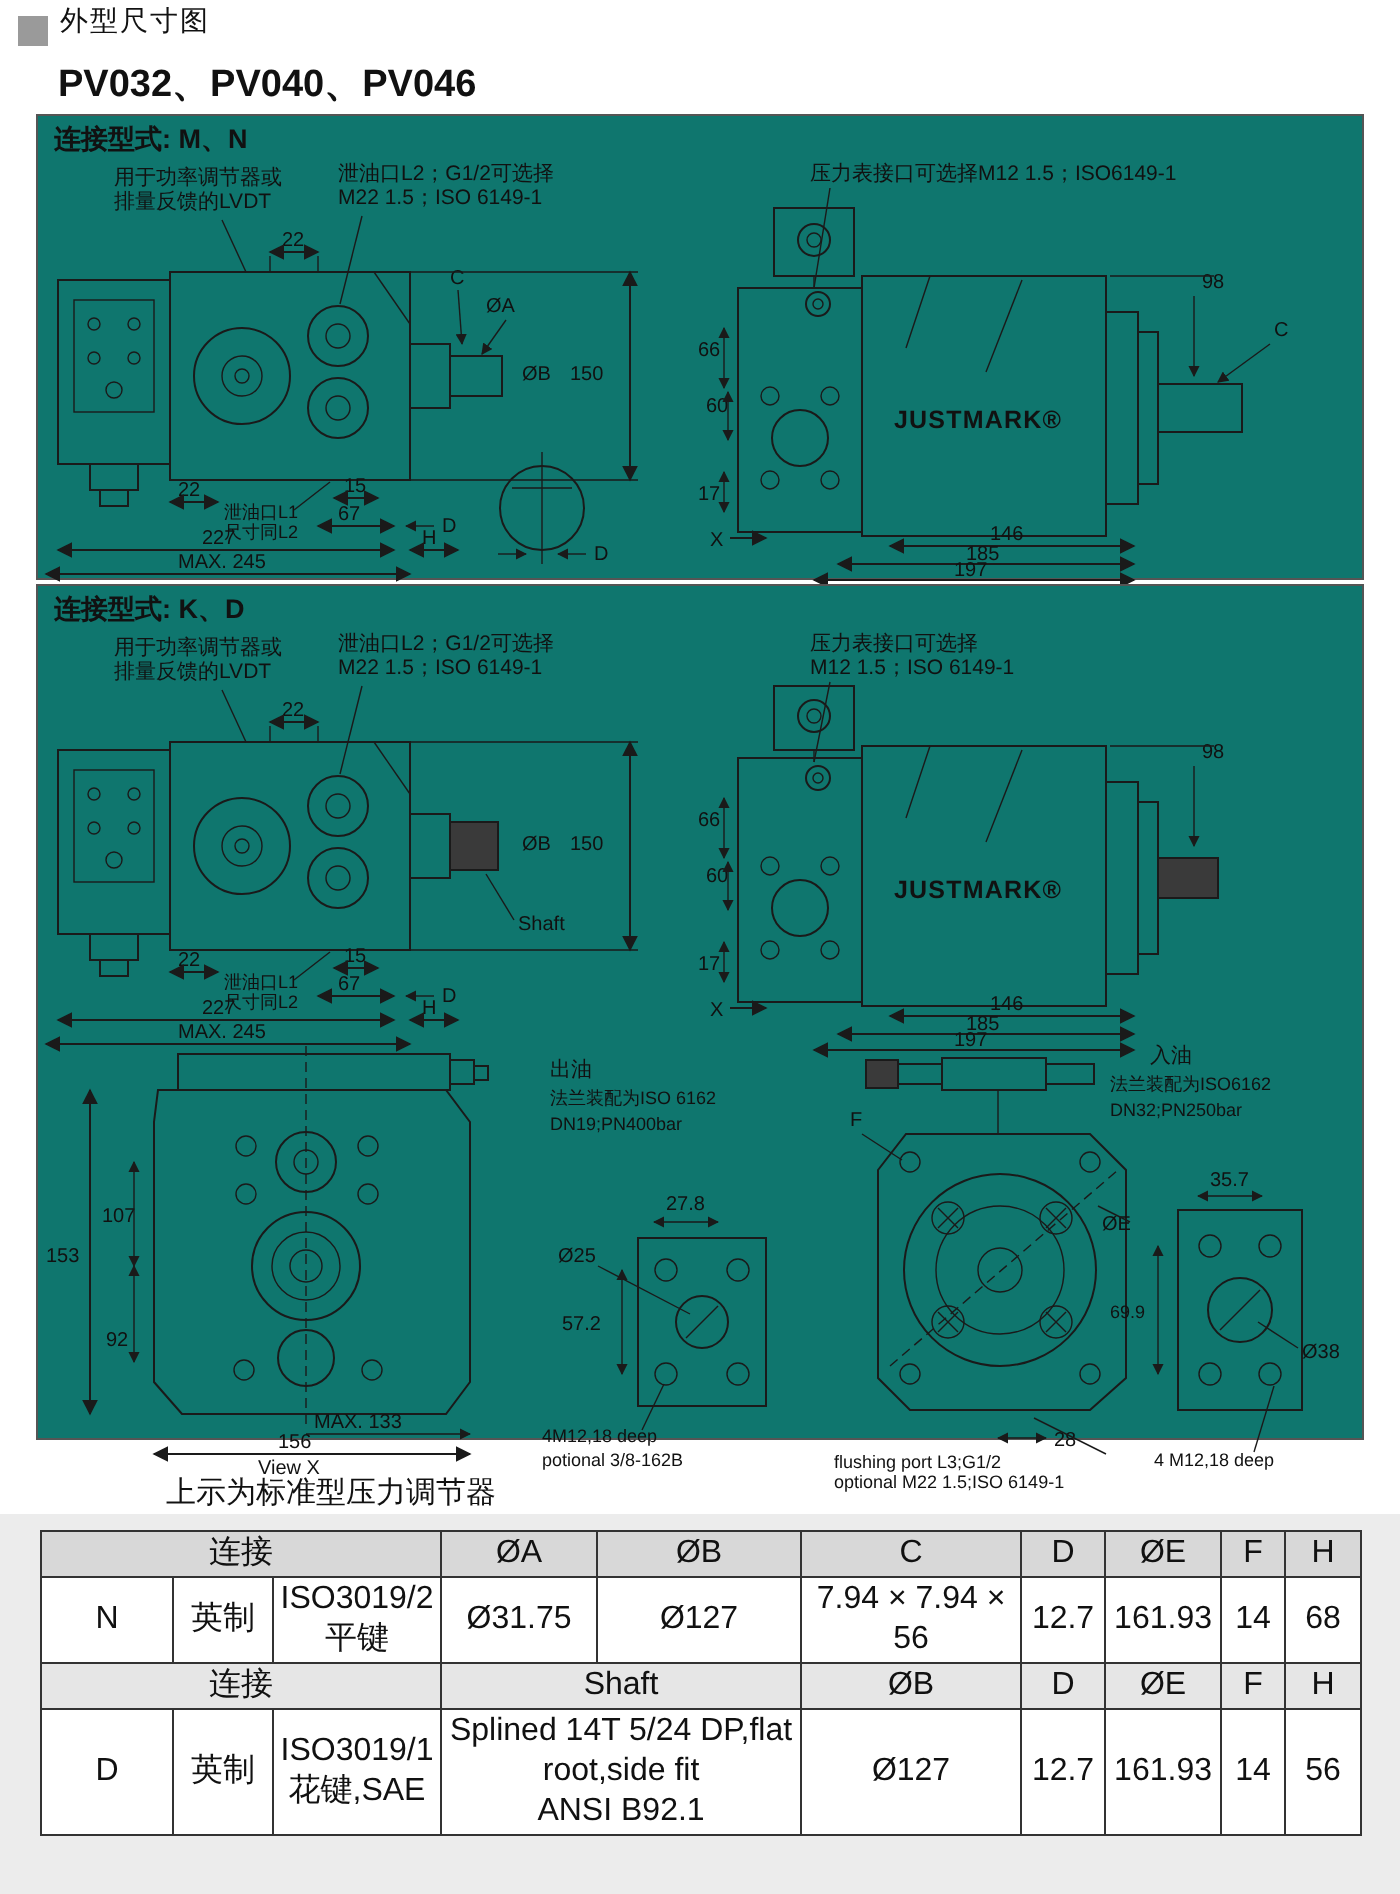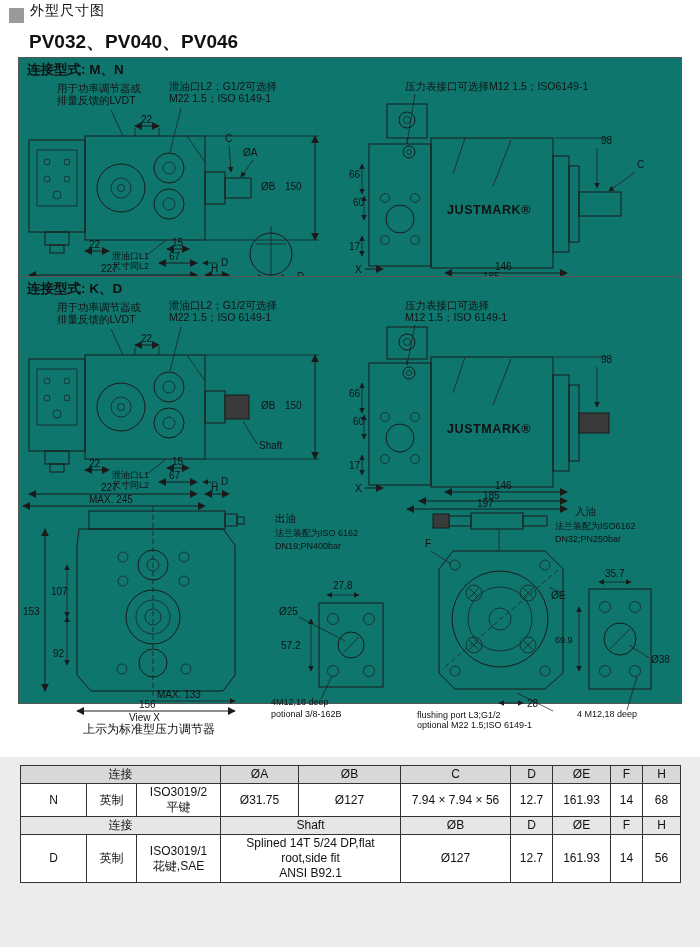--- a/index.html
+++ b/index.html
@@ -4,36 +4,36 @@
 <style>
   * { margin:0; padding:0; box-sizing:border-box; }
   html,body { width:700px; height:947px; }
   body { position:relative; background:#fff; overflow:hidden;
          font-family:"Liberation Sans","DejaVu Sans",sans-serif; color:#111; }
   .hdr-sq { position:absolute; left:9px; top:8px; width:15px; height:15px; background:#9a9a9a; }
   .title { position:absolute; left:30px; top:2px; font-size:14px; font-weight:normal; letter-spacing:1px; }
   .subtitle { position:absolute; left:29px; top:29px; font-size:19px; font-weight:bold; }
   .box { position:absolute; left:18px; width:664px; border:1px solid #555; background:#0f766e; }
   #box-mn { top:57px; height:233px; }
-  #box-kd { top:276px; height:428px; }
+  #box-kd { top:292px; height:428px; }
   .sec-hdr { position:absolute; left:8px; top:3px; font-size:13.5px; font-weight:bold; }
   svg.drw { position:absolute; overflow:visible; }
   .drw line, .drw path, .drw rect, .drw circle, .drw polyline { stroke:#1a1a1a; stroke-width:1; fill:none; }
   .drw .thin { stroke-width:0.7; }
   .drw .dash { stroke-dasharray:5 3; stroke-width:0.7; }
   .drw .fillD { fill:#3a3a3a; stroke:#1a1a1a; }
   .drw text { stroke:none; fill:#111; }
   .dt { font-size:10px; }
   .nt { font-size:10.5px; }
   .st { font-size:9px; }
   .brand { font-size:12.5px; font-weight:bold; letter-spacing:0.6px; }
-  .caption { position:absolute; left:64px; top:444px; font-size:12px; }
+  .caption { position:absolute; left:64px; top:444px; font-size:15px; }
   .band { position:absolute; left:0; top:757px; width:700px; height:190px; background:#ececec; }
   table { position:absolute; left:20px; top:765px; width:660px; border-collapse:collapse;
-          background:#fff; font-size:12px; text-align:center; table-layout:fixed; }
+          background:#fff; font-size:16px; text-align:center; table-layout:fixed; }
   td, th { border:1px solid #333; padding:1px 2px; font-weight:normal;
            white-space:pre-line; line-height:1.25; vertical-align:middle; }
   .th1 { background:#d8d8d8; }
   .th2 { background:#e6e6e6; }
 </style>
 </head>
 <body>
 
 <svg width="0" height="0" style="position:absolute">
   <defs>

